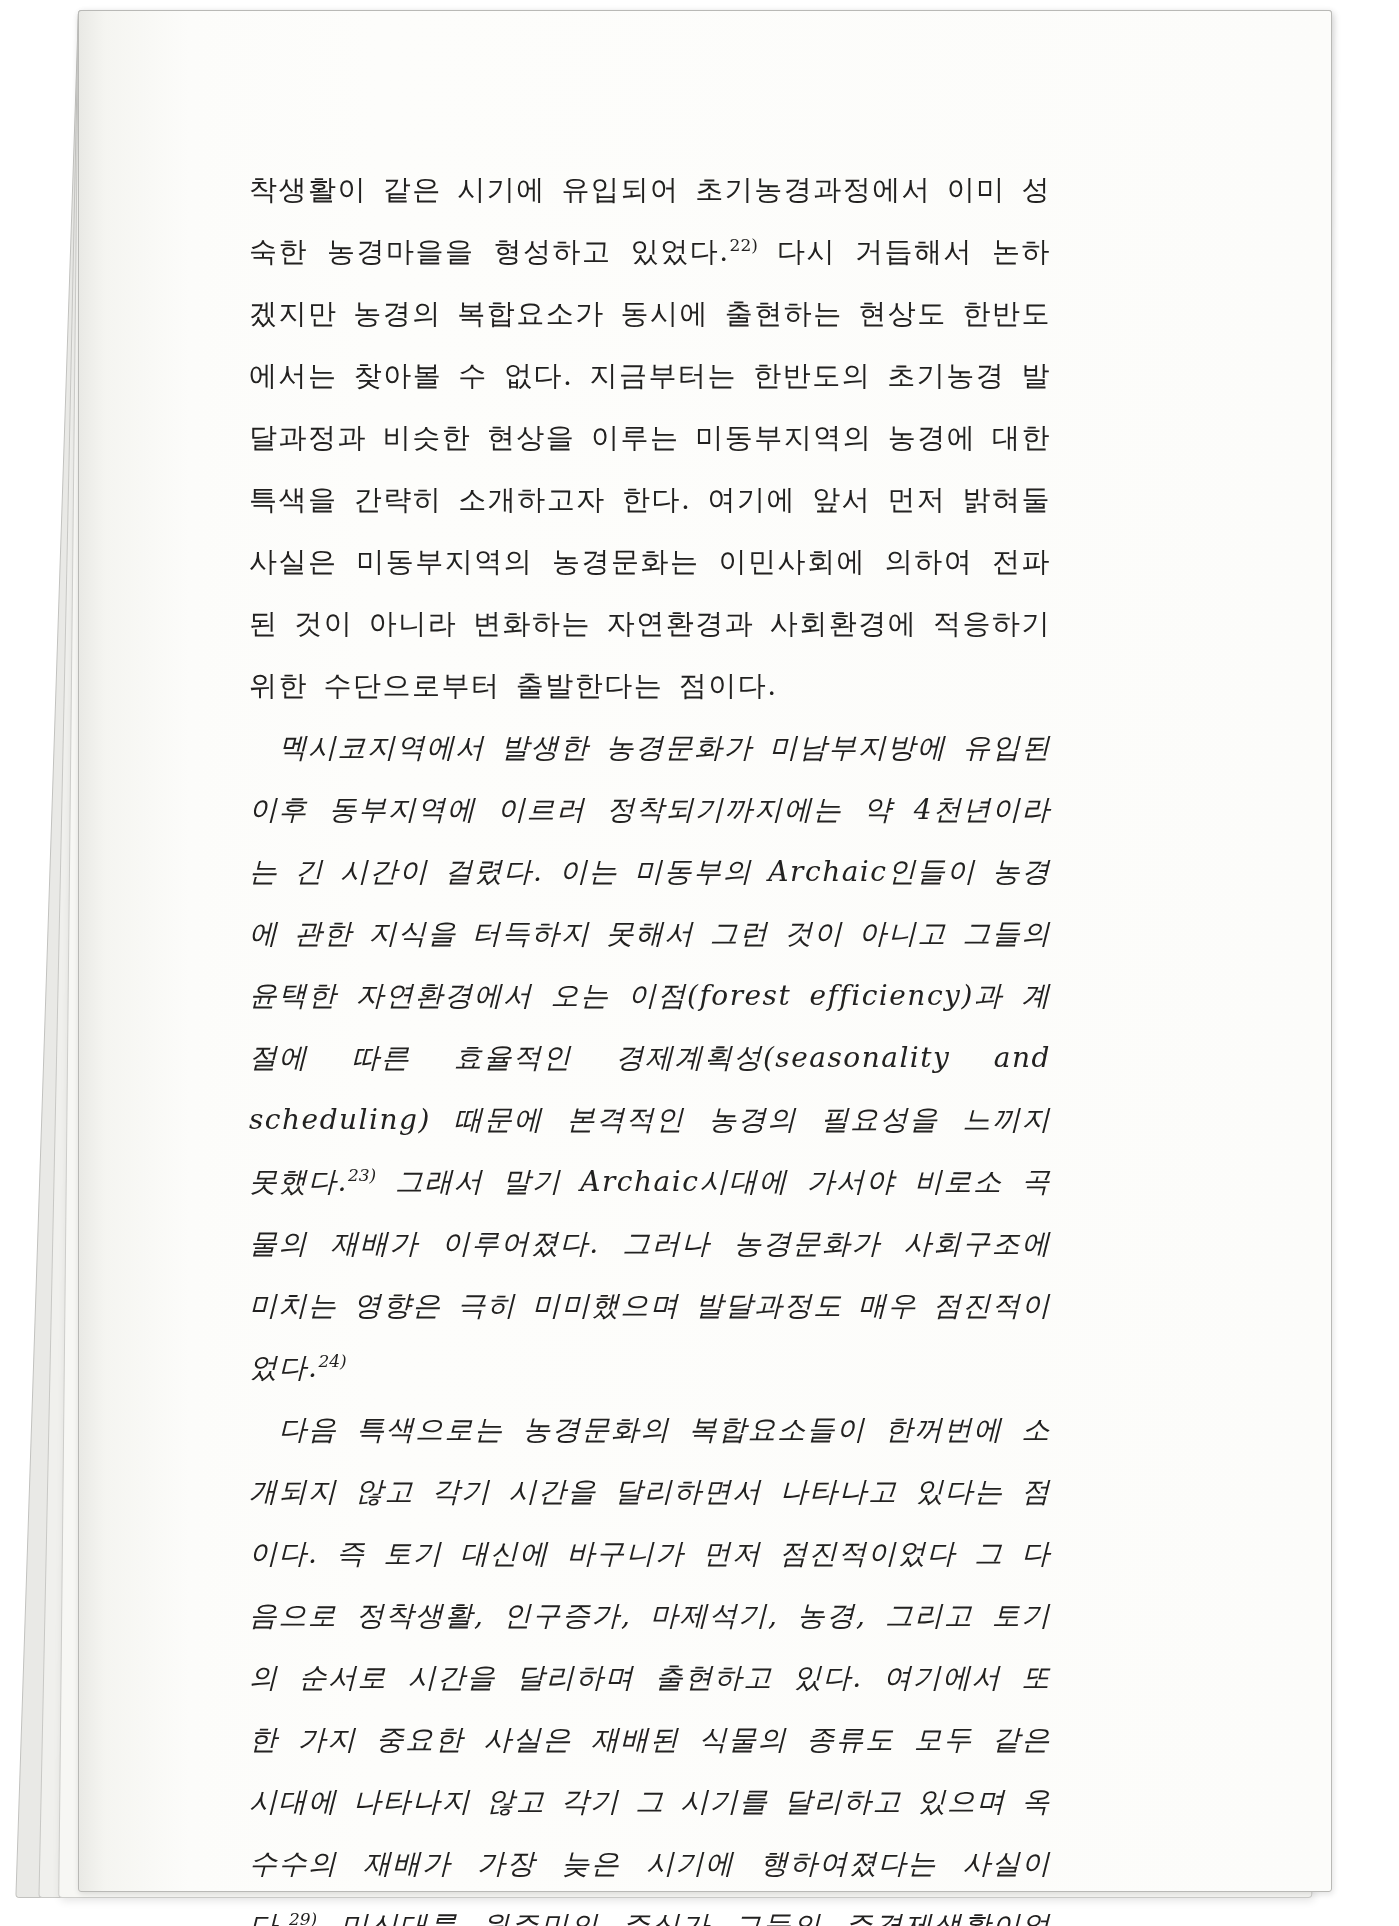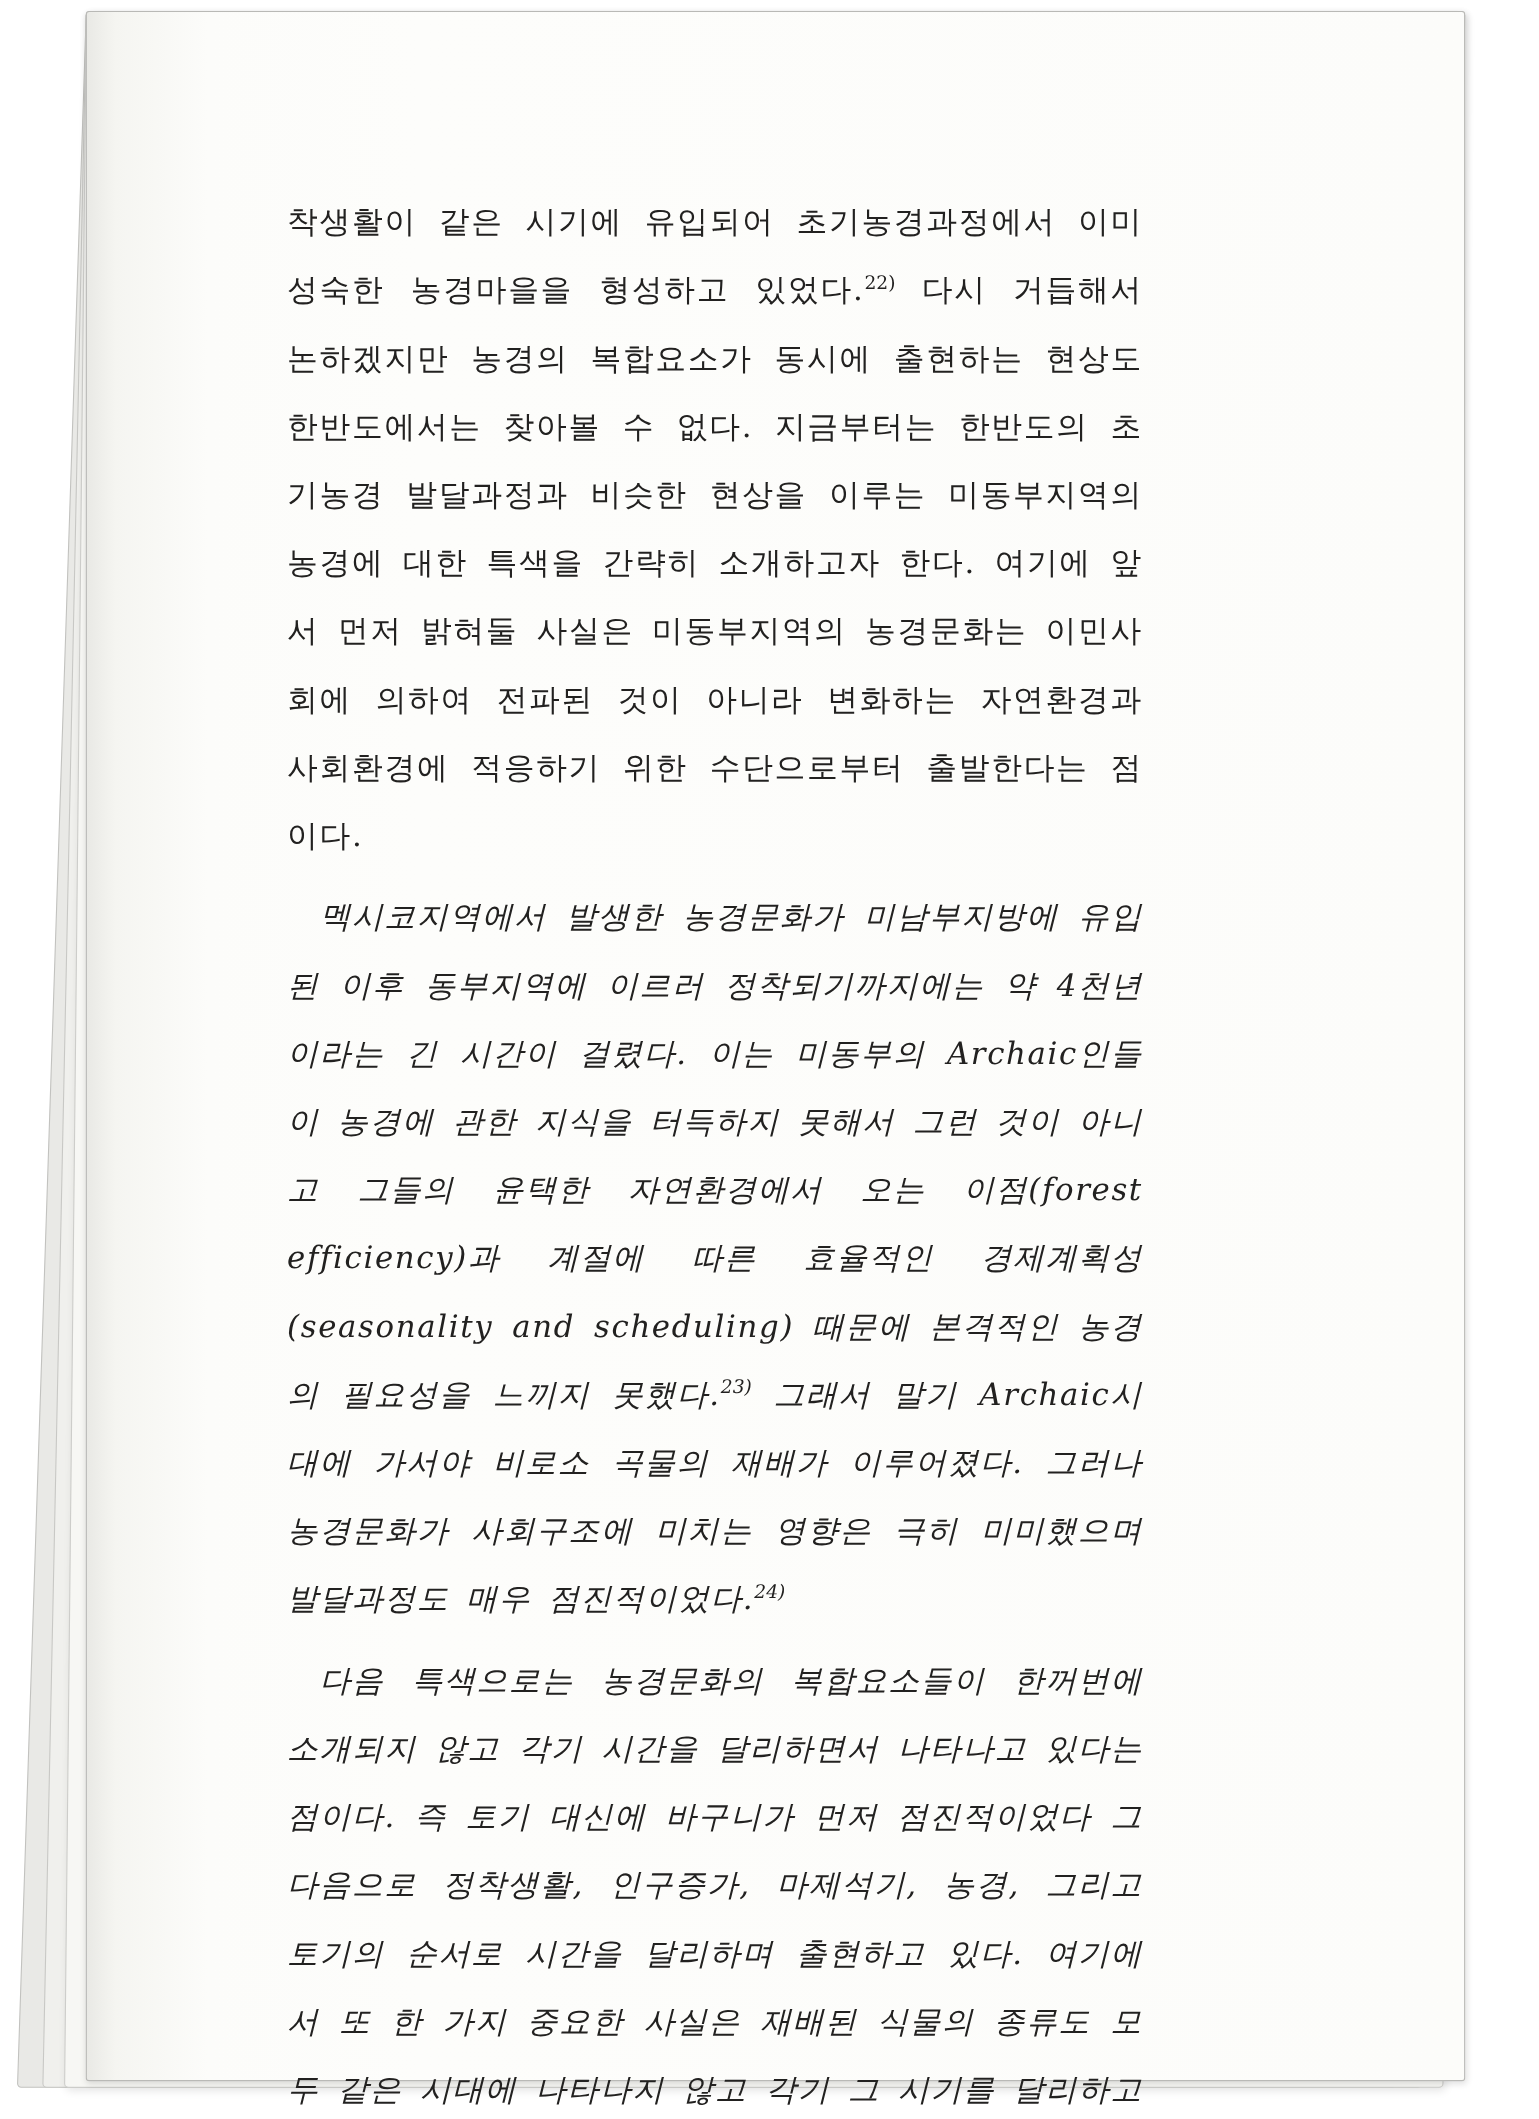--- a/index.html
+++ b/index.html
@@ -66,21 +66,21 @@
 
   
   .body-text {
     font-size: 28px;
     line-height: 62px;
     letter-spacing: 1.5px;
     word-spacing: 5px;
     text-align: justify;
     color: #222120;
   }
-  .para { margin: 12px; }
+  .para { margin: 0; }
   .para.indent { text-indent: 1.05em; font-style: italic; }
   .para sup {
     font-size: 17px;
     letter-spacing: 0;
     vertical-align: super;
     line-height: 0;
   }
 </style>
 </head>
 <body>

